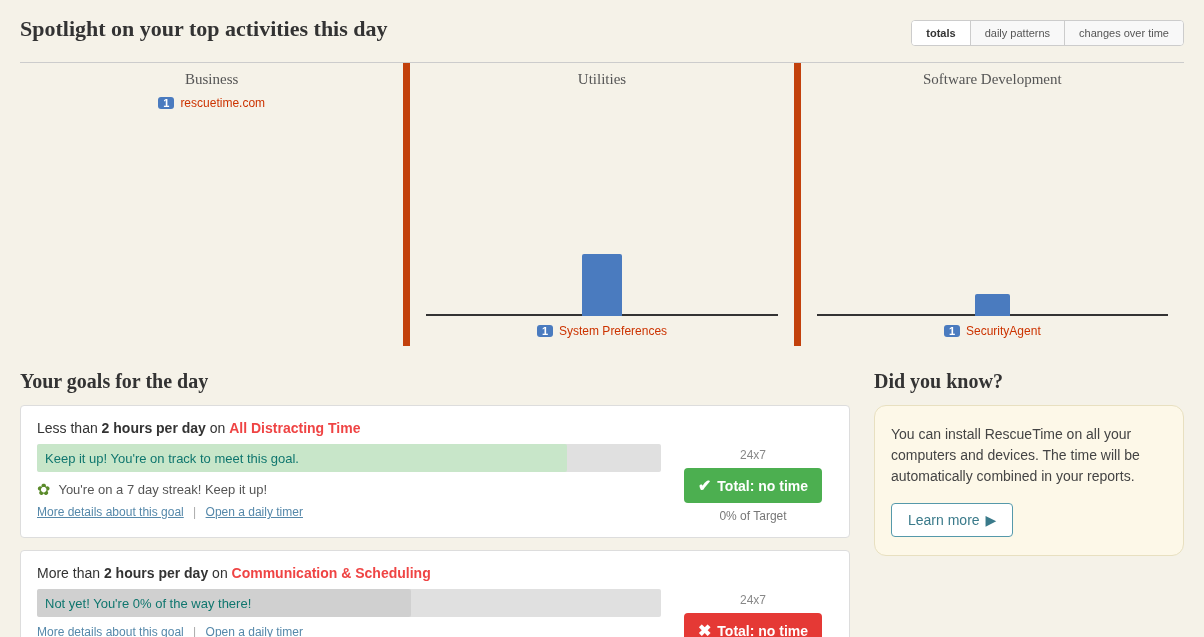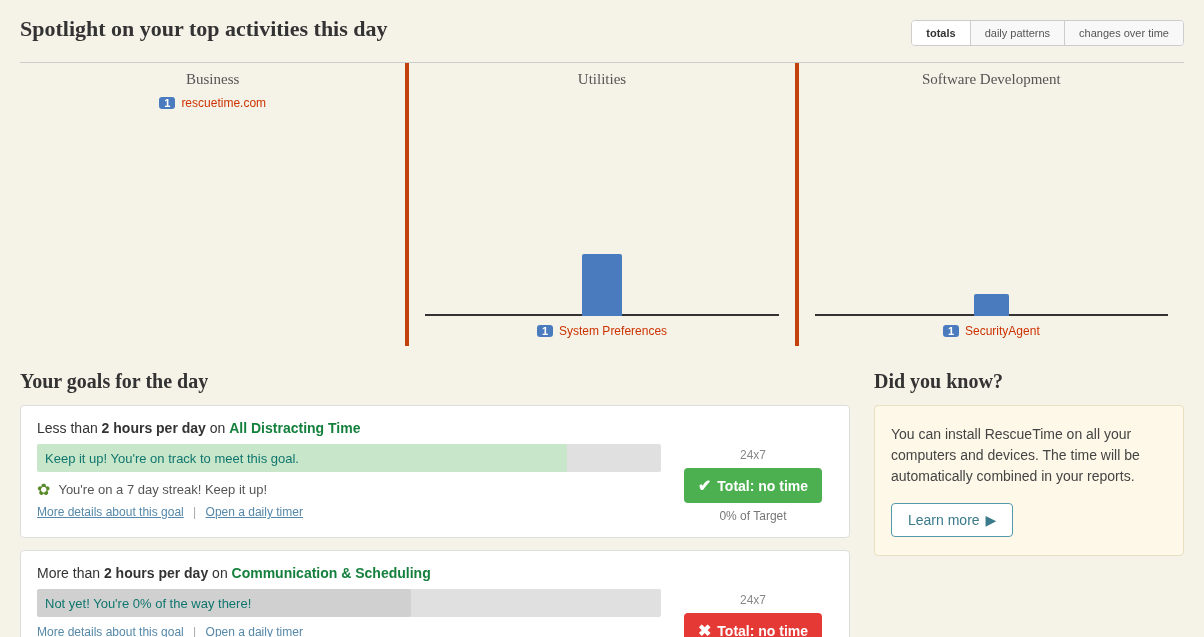--- a/index.html
+++ b/index.html
@@ -52,21 +52,21 @@
       font-weight: bold;
     }
     
     .chart-section {
       display: flex;
       border-top: 1px solid #ccc;
       margin-bottom: 24px;
     }
     .chart-column {
       flex: 1;
-      border-right: 4px solid #c2410c;
+      border-right: 7px solid #c2410c;
       padding: 8px 16px 8px 16px;
     }
     .chart-column:last-child { border-right: none; }
     .chart-col-title {
       text-align: center;
       font-size: 15px;
       color: #555;
       margin-bottom: 8px;
     }
     .bar-wrap {
@@ -125,21 +125,21 @@
       padding: 14px 16px;
       margin-bottom: 12px;
     }
     .goal-header {
       font-size: 14px;
       color: #333;
       margin-bottom: 8px;
       font-family: Arial, sans-serif;
     }
     .goal-header b { font-weight: bold; }
-    .goal-header .activity { color: #15803d; font-weight: bold; }
+    .goal-header .activity { color: #ef4444; font-weight: bold; }
     .progress-bar-bg {
       height: 28px;
       background: #e0e0e0;
       border-radius: 2px;
       overflow: hidden;
       margin-bottom: 8px;
       position: relative;
     }
     .progress-bar-fill {
       height: 100%;
@@ -224,21 +224,21 @@
     }
     .dyk-title {
       font-size: 20px;
       font-weight: bold;
       color: #333;
       margin-bottom: 12px;
     }
     .dyk-card {
       background: #fdf8e8;
       border: 1px solid #e8e0c0;
-      border-radius: 4px;
+      border-radius: 12px;
       padding: 18px 16px;
     }
     .dyk-text {
       font-size: 14px;
       color: #444;
       font-family: Arial, sans-serif;
       line-height: 1.5;
       margin-bottom: 16px;
     }
     .learn-more-btn {

